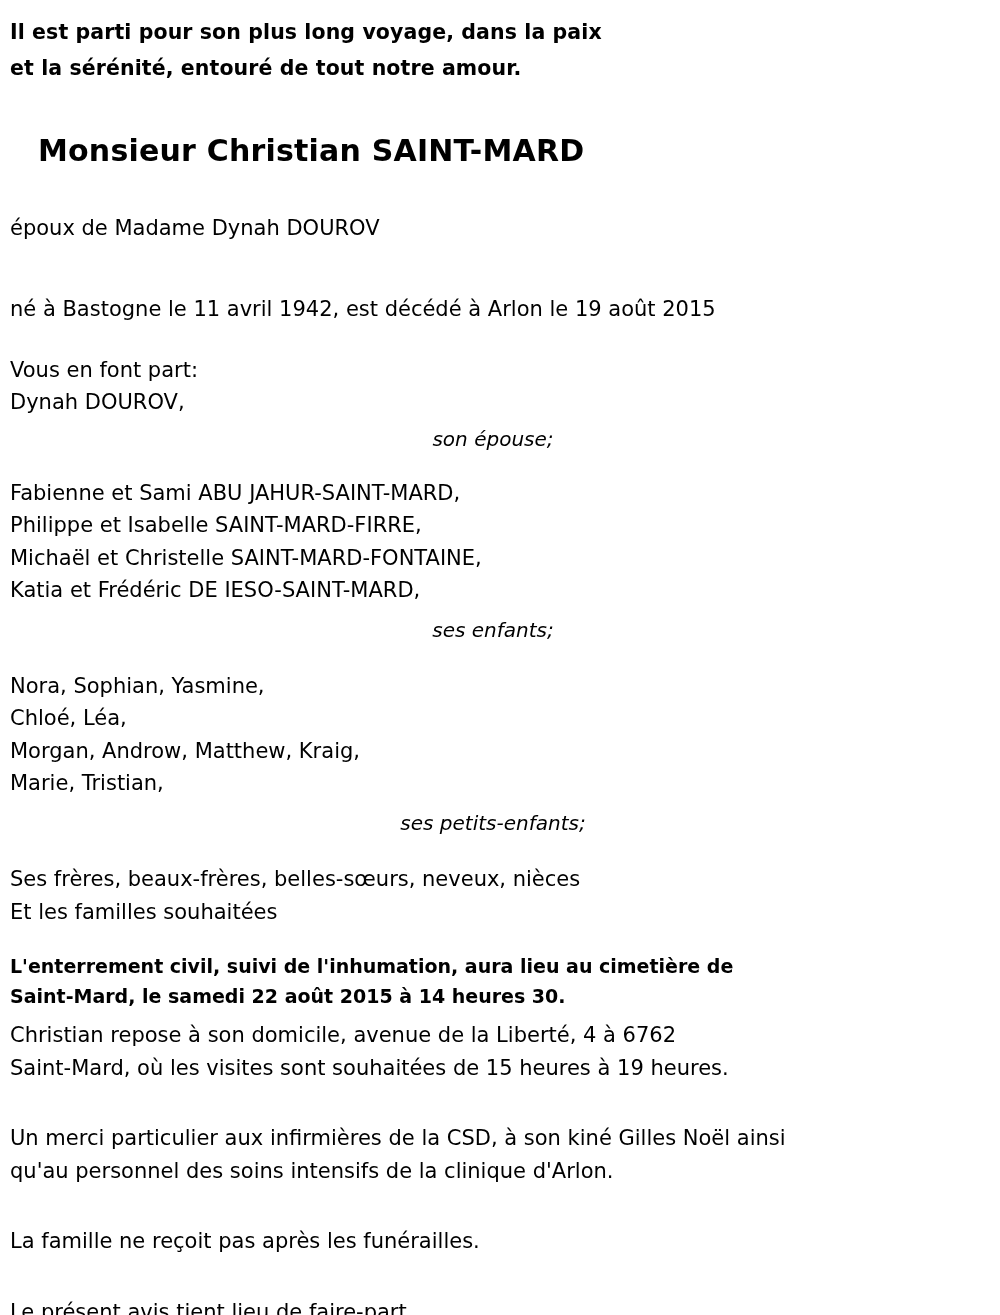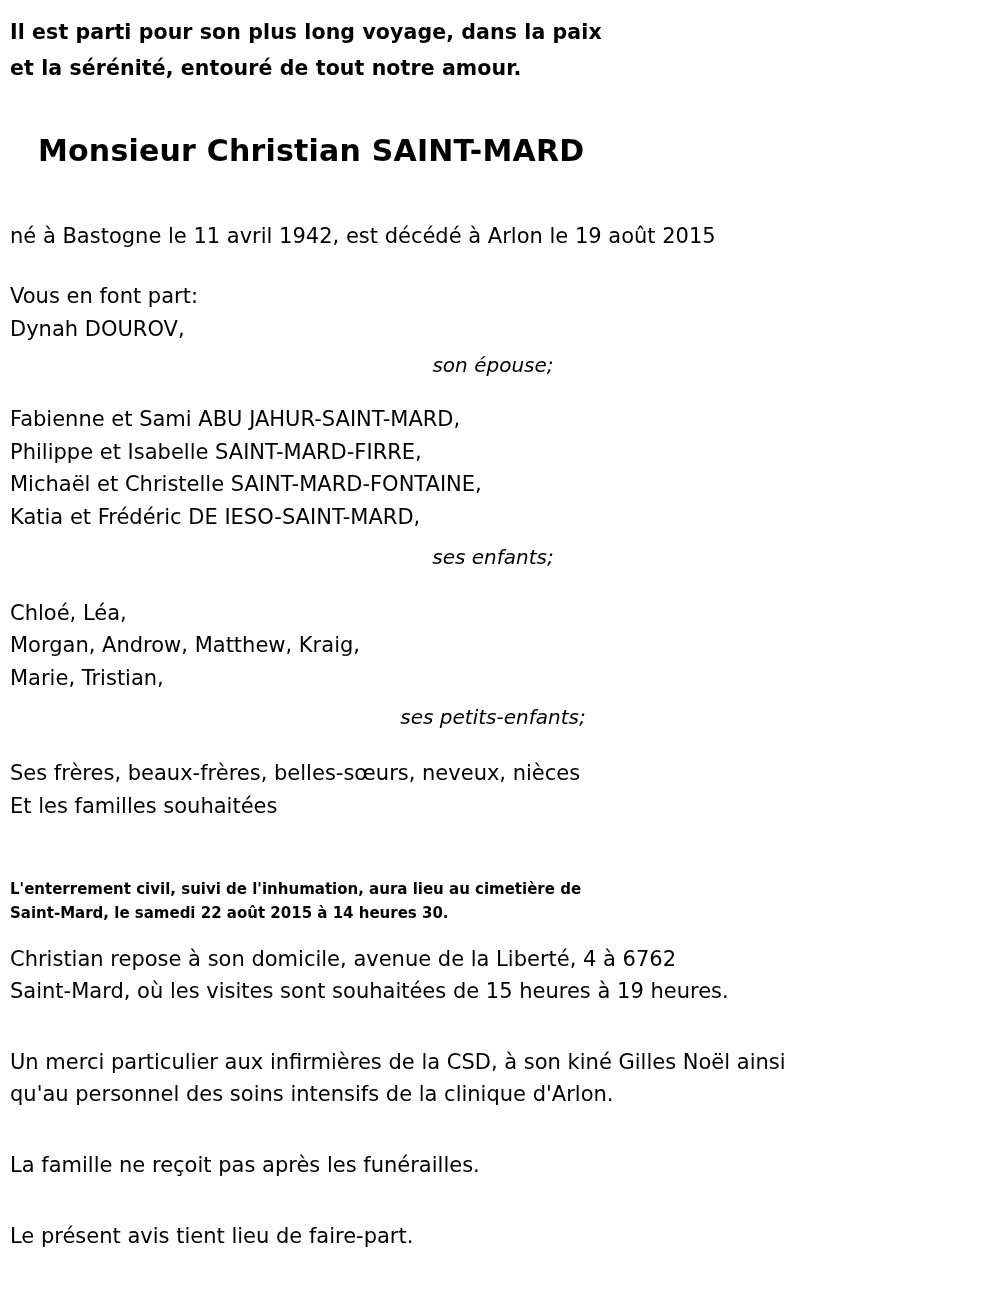--- a/index.html
+++ b/index.html
@@ -71,45 +71,46 @@
     padding-right: 2px;
   }
 
   .others {
     font-size: 21px;
     line-height: 1.55;
     margin-top: 24px;
   }
 
   .ceremony {
-    font-size: 15px;
+    font-size: 19px;
     font-weight: bold;
     line-height: 1.55;
-    margin-top: 56px;
+    margin-top: 24px;
   }
 
   .para {
     font-size: 21px;
     line-height: 1.55;
-    margin-top: 18px;
+    margin-top: 8px;
   }
   .para.gap-lg { margin-top: 38px; }
 </style>
 </head>
 <body>
 
 <div class="page">
 
   <div class="intro">
     <div>Il est parti pour son plus long voyage, dans la paix</div>
     <div>et la sérénité, entouré de tout notre amour.</div>
   </div>
 
   <div class="deceased-name">Monsieur Christian SAINT-MARD</div>
 
+  <div class="spouse-line">époux de Madame Dynah DOUROV</div>
 
   <div class="birth-death">né à Bastogne le 11 avril 1942, est décédé à Arlon le 19 août 2015</div>
 
   <div class="announce-lead">
     <div>Vous en font part:</div>
     <div>Dynah DOUROV,</div>
   </div>
   <div class="role">son épouse;</div>
 
   <div class="relation-block">
@@ -117,20 +118,21 @@
       <div>Fabienne et Sami ABU JAHUR-SAINT-MARD,</div>
       <div>Philippe et Isabelle SAINT-MARD-FIRRE,</div>
       <div>Michaël et Christelle SAINT-MARD-FONTAINE,</div>
       <div>Katia et Frédéric DE IESO-SAINT-MARD,</div>
     </div>
     <div class="role">ses enfants;</div>
   </div>
 
   <div class="relation-block tight">
     <div class="names">
+      <div>Nora, Sophian, Yasmine,</div>
       <div>Chloé, Léa,</div>
       <div>Morgan, Androw, Matthew, Kraig,</div>
       <div>Marie, Tristian,</div>
     </div>
     <div class="role">ses petits-enfants;</div>
   </div>
 
   <div class="others">
     <div>Ses frères, beaux-frères, belles-sœurs, neveux, nièces</div>
     <div>Et les familles souhaitées</div>

